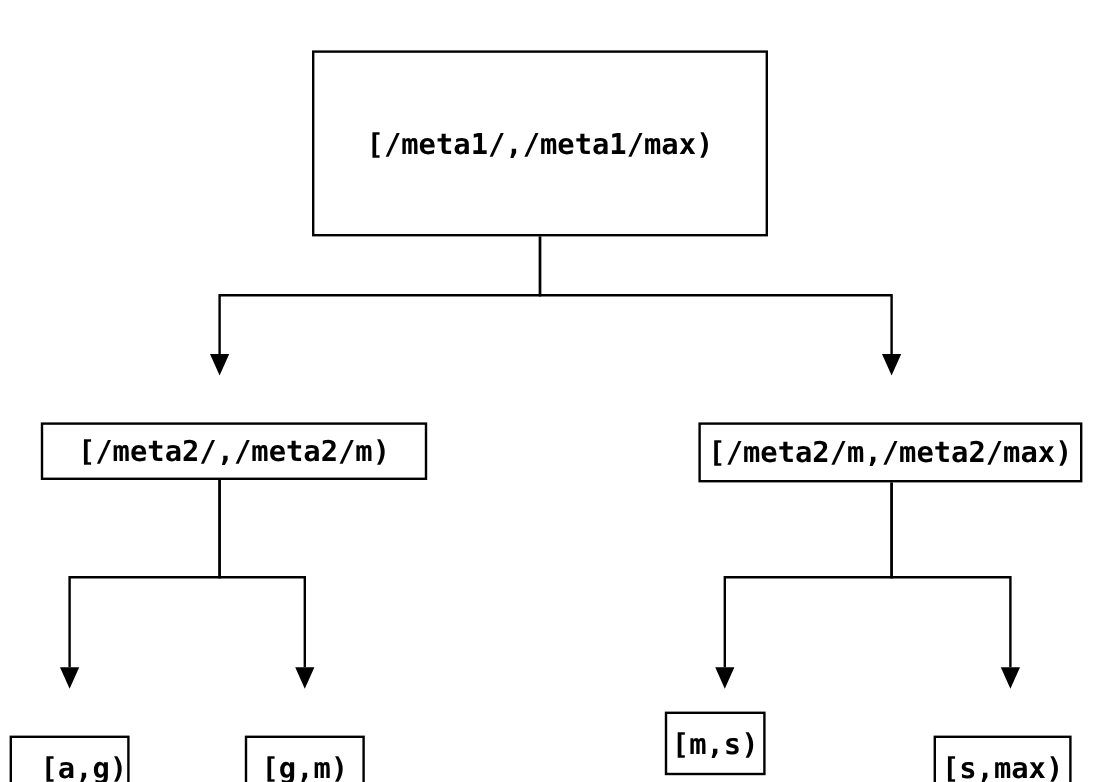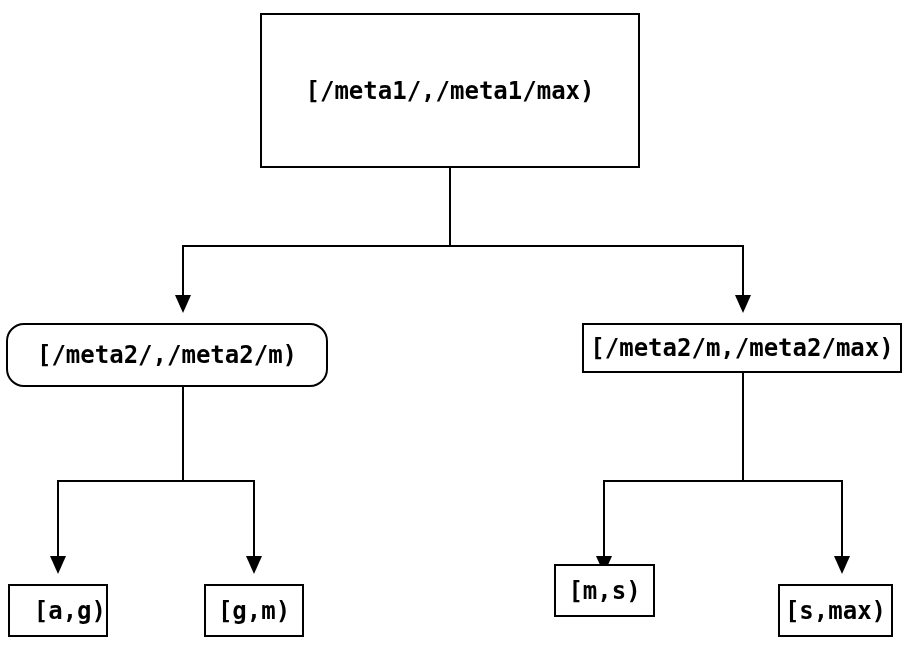--- a/index.html
+++ b/index.html
@@ -36,27 +36,28 @@
     box-sizing: border-box;
     border: 2px solid #000000;
     background: #ffffff;
     display: flex;
     align-items: center;
     justify-content: center;
     color: #000000;
     font-size: 24px;
     font-weight: bold;
     white-space: nowrap;
+    margin-top: 29px;
   }
   .node-root   { left: 260px; top: 13px;  width: 380px; height: 155px; }
-  .node-l2l    { left: 6px;  top: 323px; width: 322px; height: 64px; border-radius: 18px; }
+  .node-l2l    { left: 34px;  top: 323px; width: 322px; height: 48px; }
   .node-l2r    { left: 582px; top: 323px; width: 320px; height: 50px; }
   .node-leaf1  { left: 8px;   top: 584px; width: 100px; height: 53px; justify-content: flex-end; }
   .node-leaf2  { left: 204px; top: 584px; width: 100px; height: 53px; justify-content: center; }
-  .node-leaf3  { left: 554px; top: 564px; width: 101px; height: 53px; }
+  .node-leaf3  { left: 554px; top: 564px; width: 84px; height: 53px; }
   .node-leaf4  { left: 778px; top: 584px; width: 115px; height: 53px; text-align: center; }
 </style>
 </head>
 <body>
 
 <div class="canvas">
 
   <svg class="edges-layer" viewBox="0 0 912 652" xmlns="http://www.w3.org/2000/svg">
 
     <g>

